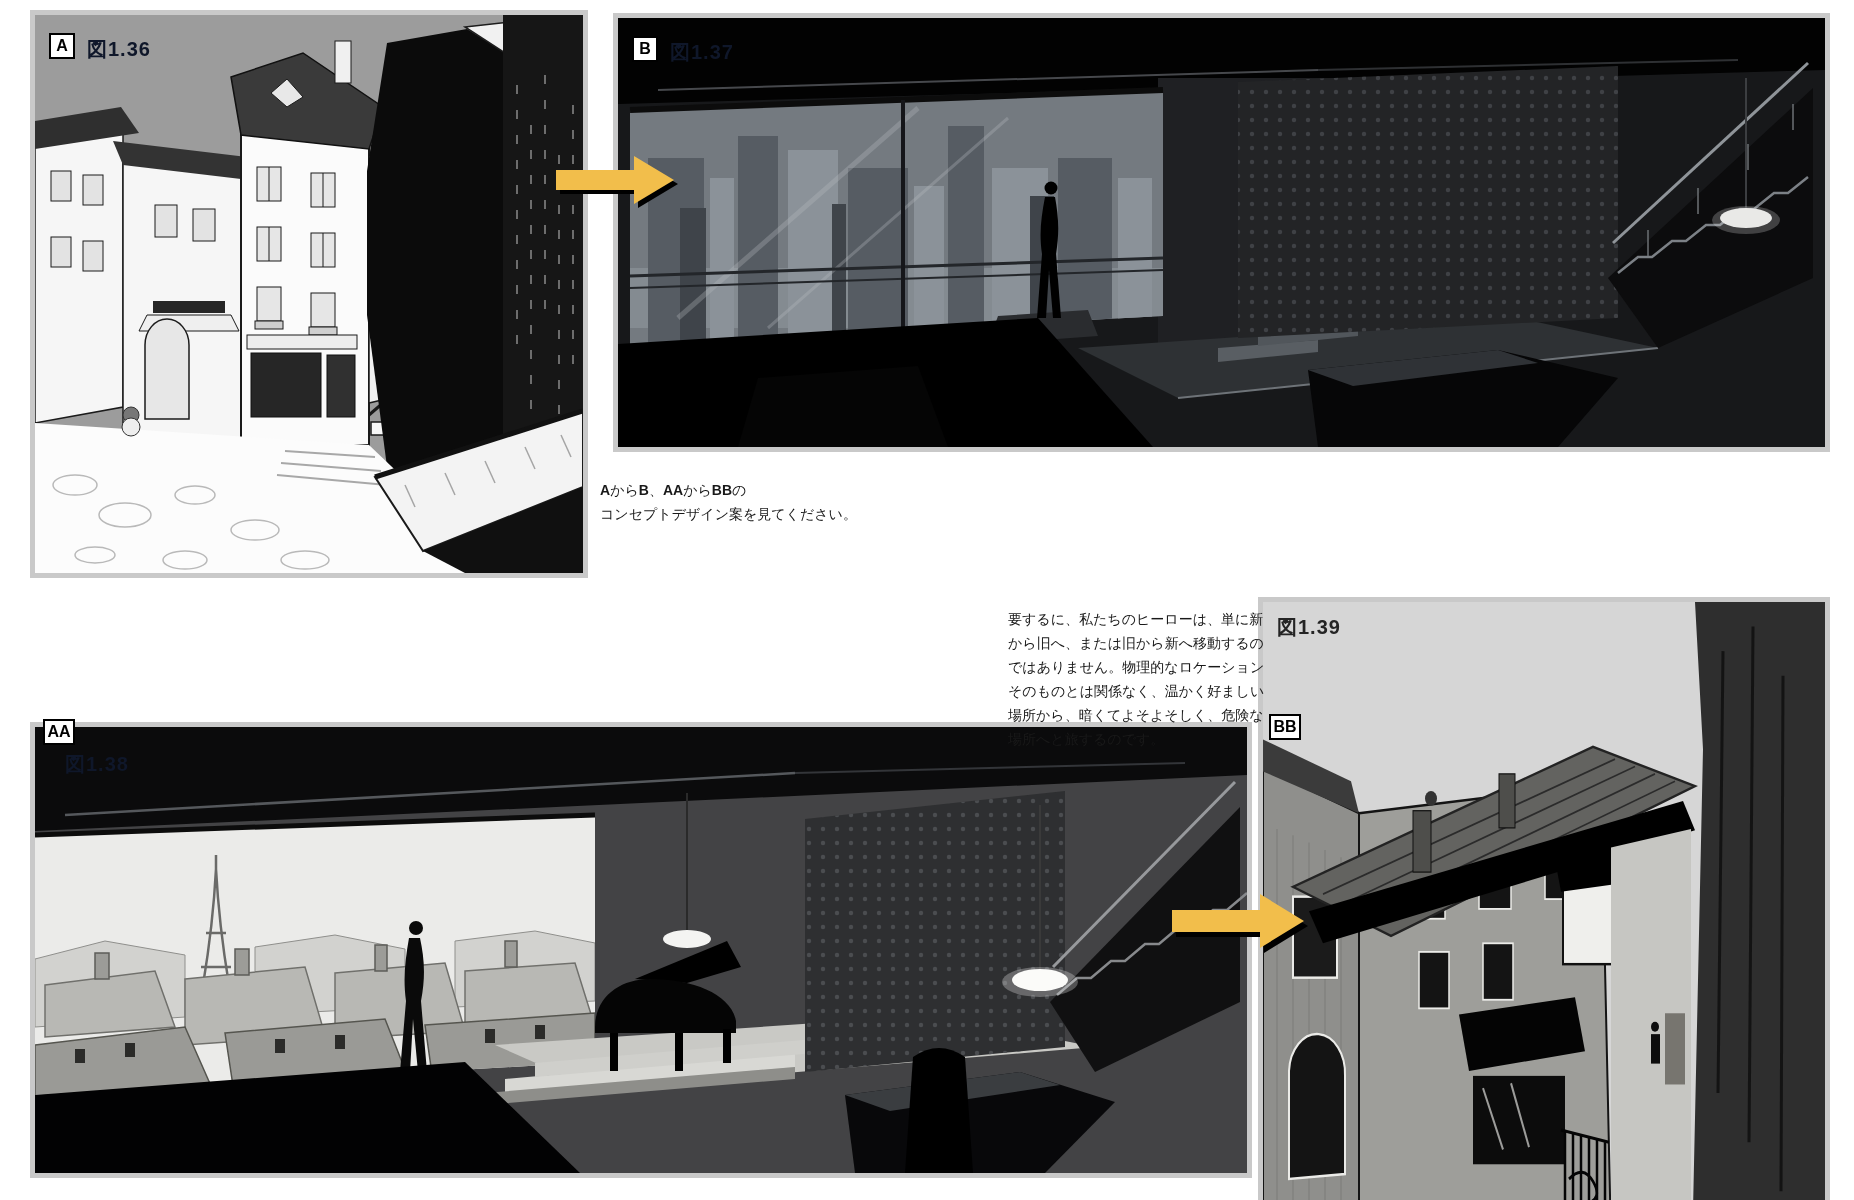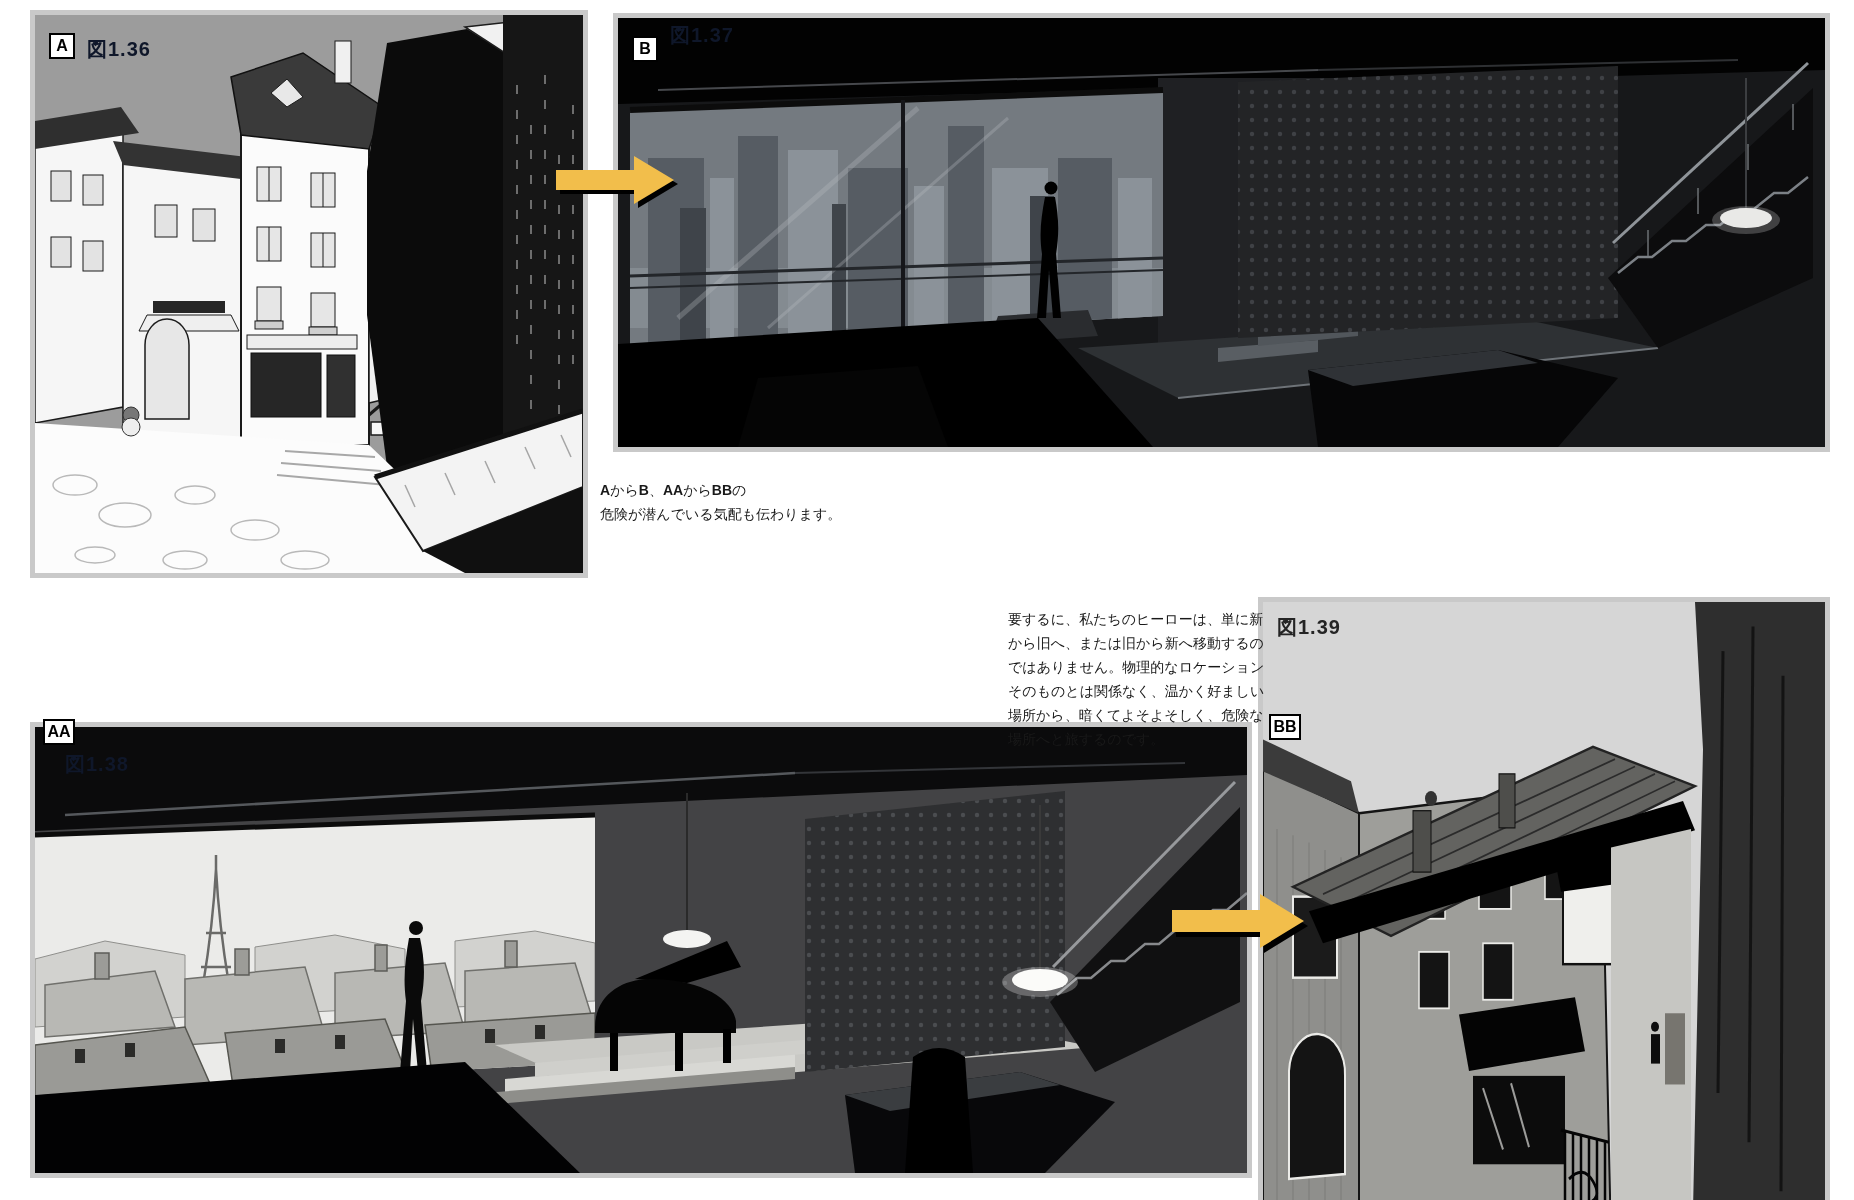--- a/index.html
+++ b/index.html
@@ -209,21 +209,21 @@
       <ellipse cx="1128" cy="200" rx="26" ry="10" fill="#e9e9e7"></ellipse>
 
       <path d="M0,326 L420,300 L535,429 L0,429 Z" fill="#000"></path>
       <path d="M140,360 L300,348 L330,429 L120,429 Z" fill="#050505"></path>
       <path d="M690,352 L880,332 L1000,360 L940,429 L700,429 Z" fill="#060607"></path>
       <path d="M690,352 L880,332 L920,345 L735,368 Z" fill="#2f3236"></path>
     </svg>
     <div class="tagbox" style="left:14px;top:18px;width:26px;height:26px;">
         <span>B</span>
       </div>
-    <div class="figlabel" style="left:52px;top:4px;">図1.37</div>
+    <div class="figlabel" style="left:52px;top:21px;">図1.37</div>
   </div>
 
   <div class="panel" style="left:30px;top:722px;width:1222px;height:456px;">
     <svg viewBox="0 0 1212 446" preserveAspectRatio="none">
       <defs>
         <pattern id="dotsAA" width="14" height="14" patternUnits="userSpaceOnUse">
           <circle cx="4" cy="4" r="2.2" fill="#4b4d50"></circle>
         </pattern>
         <clipPath id="winAA">
             <path d="M0,108 L560,88 L560,335 L0,368 Z"></path>
@@ -409,21 +409,21 @@
       <polygon points="0,20 78,20 78,6 118,30 78,54 78,40 0,40" fill="#F2BE4B"></polygon>
     </svg>
   </div>
   <div class="arrow" style="left:1172px;top:888px;width:136px;height:66px;">
     <svg viewBox="0 0 136 66">
       <polygon points="4,27 92,27 92,11 136,38 92,65 92,49 4,49" fill="#000000"></polygon>
       <polygon points="0,22 88,22 88,6 132,33 88,60 88,44 0,44" fill="#F2BE4B"></polygon>
     </svg>
   </div>
 
-  <p class="cap c-intro"><span class="b">A</span><span>から</span><span class="b">B</span><span>、</span><span class="b">AA</span><span>から</span><span class="b">BB</span><span>の</span><br><span>危険が潜んでいる気配も伝わります。</span></p>
+  <p class="cap c-intro"><span class="b">A</span><span>から</span><span class="b">B</span><span>、</span><span class="b">AA</span><span>から</span><span class="b">BB</span><span>の</span><br><span>コンセプトデザイン案を見てください。</span></p>
 
 
 
 
 
   <p class="cap c-sum"><span>要するに、私たちのヒーローは、単に新から旧へ、または旧から新へ移動するのではありません。物理的なロケーションそのものとは関係なく、温かく好ましい場所から、暗くてよそよそしく、危険な場所へと旅するのです。</span></p>
 
 </div>
 
 </body></html>

